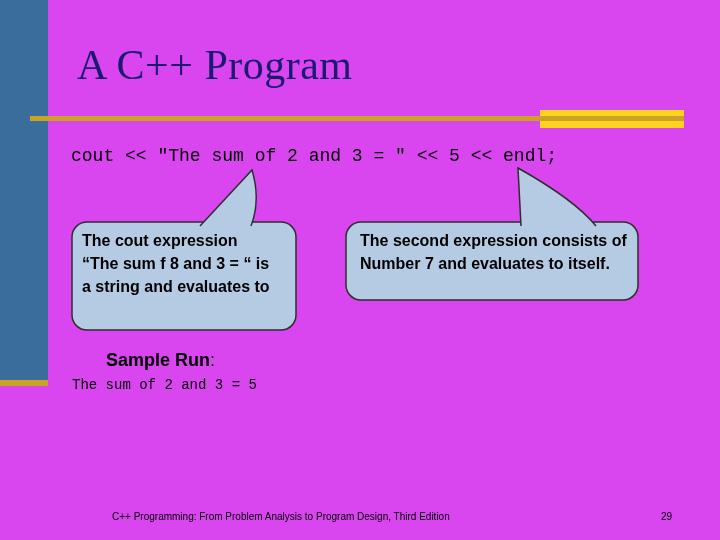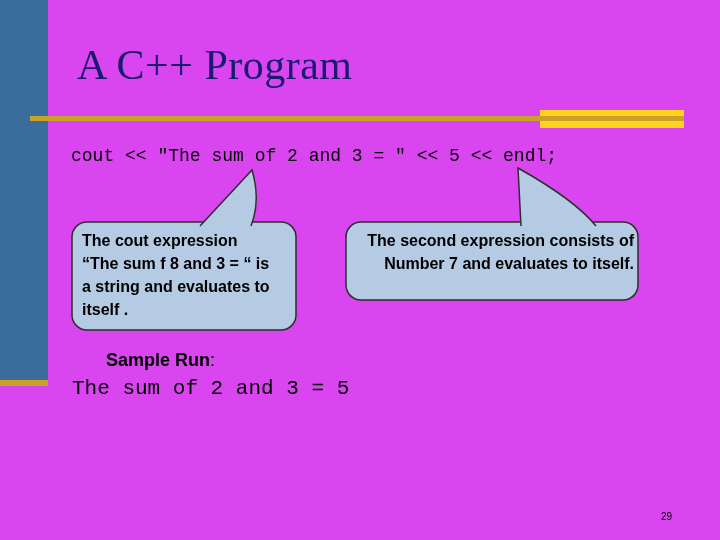--- a/index.html
+++ b/index.html
@@ -27,28 +27,28 @@
   }
   
   .callout-svg{position:absolute;}
   .callout-svg.left{left:55px;top:160px;}
   .callout-svg.right{left:330px;top:158px;}
   
   .callout-text{
     position:absolute;color:#000;font-weight:bold;font-size:16px;line-height:23px;
   }
   .callout-text.left{left:82px;top:229px;width:212px;}
-  .callout-text.right{left:360px;top:229px;width:274px;text-align:right;}
+  .callout-text.right{left:360px;top:229px;width:274px;}
   
   .sample-run{position:absolute;left:74px;top:350px;font-size:18px;color:#000;white-space:nowrap;margin-left:32px;}
   .sample-run .bold{font-weight:bold;}
   .sample-output{
     position:absolute;left:72px;top:377px;
     font-family:"Liberation Mono","DejaVu Sans Mono",monospace;
-    font-size:21px;color:#000;white-space:pre;
+    font-size:14px;color:#000;white-space:pre;
   }
   
   .footer-text{position:absolute;left:112px;top:511px;font-size:10px;color:#000;white-space:nowrap;}
   .page-number{position:absolute;left:661px;top:511px;font-size:10px;color:#000;text-align:right;}
 </style>
 </head>
 <body>
 
 <div class="slide">
 
@@ -73,27 +73,27 @@
     <rect x="16" y="64" width="292" height="78" rx="15" ry="15" stroke-width="1.5" fill="#B5CBE3"></rect>
     <rect x="16" y="64" width="292" height="78" rx="15" ry="15" fill="none" stroke-width="1.5" stroke="#2E2E2E"></rect>
     <path d="M 191,68 L 188,10 Q 245,42 266,68" stroke-width="1.5" fill="#B5CBE3"></path>
     <path d="M 191,68 L 188,10 Q 245,42 266,68" fill="none" stroke-width="1.5" stroke="#2E2E2E"></path>
   </svg>
 
   <div class="callout-text left">
     <div>The cout expression</div>
     <div>“The sum f 8 and 3 = “ is</div>
     <div>a string and evaluates to</div>
-    <div>itself .</div>
   </div>
 
   <div class="callout-text right">
     <div>The second expression consists of</div>
     <div>Number 7 and evaluates to itself.</div>
   </div>
 
   <div class="sample-run"><span class="bold">Sample Run</span><span>:</span></div>
 
   <div class="sample-output">The sum of 2 and 3 = 5</div>
 
+  <div class="footer-text">C++ Programming: From Problem Analysis to Program Design, Third Edition</div>
   <div class="page-number">29</div>
 
 </div>
 
 </body></html>

